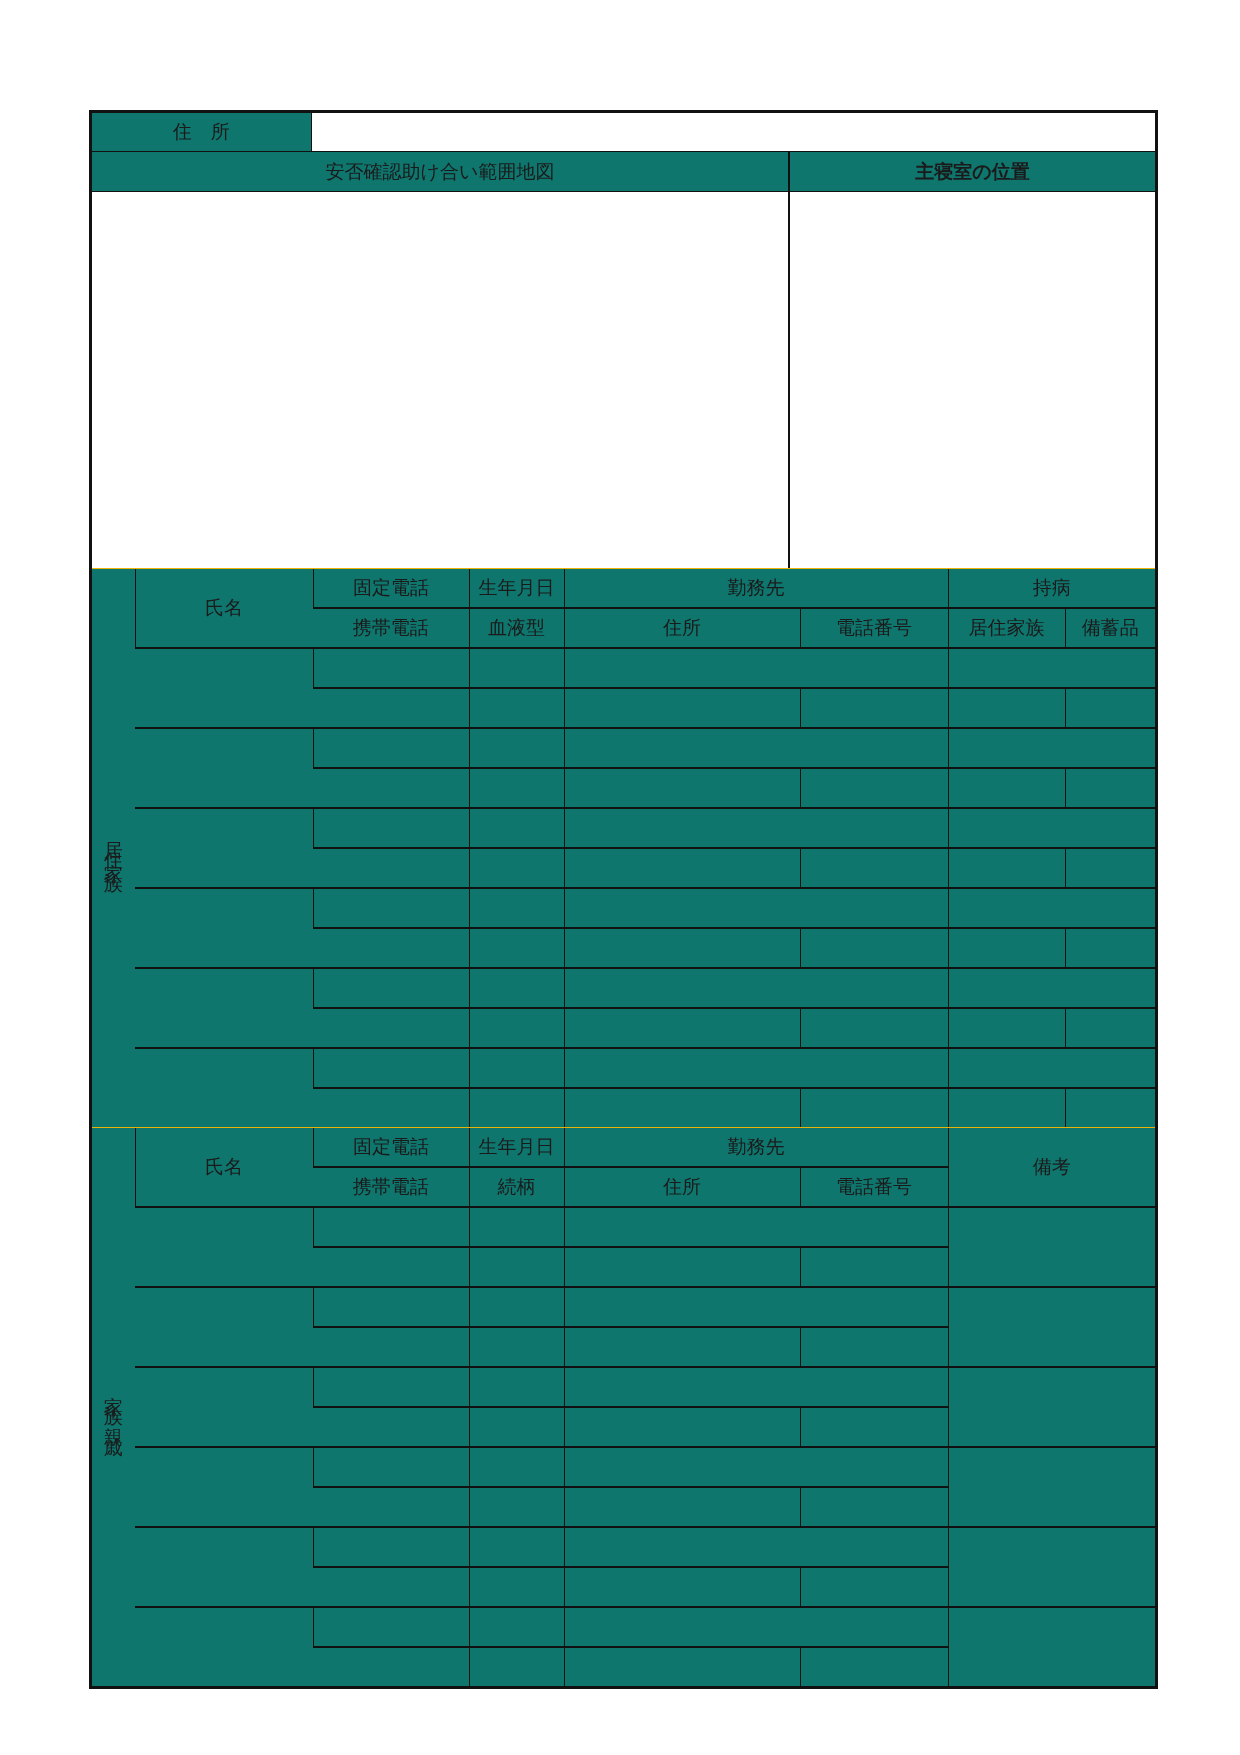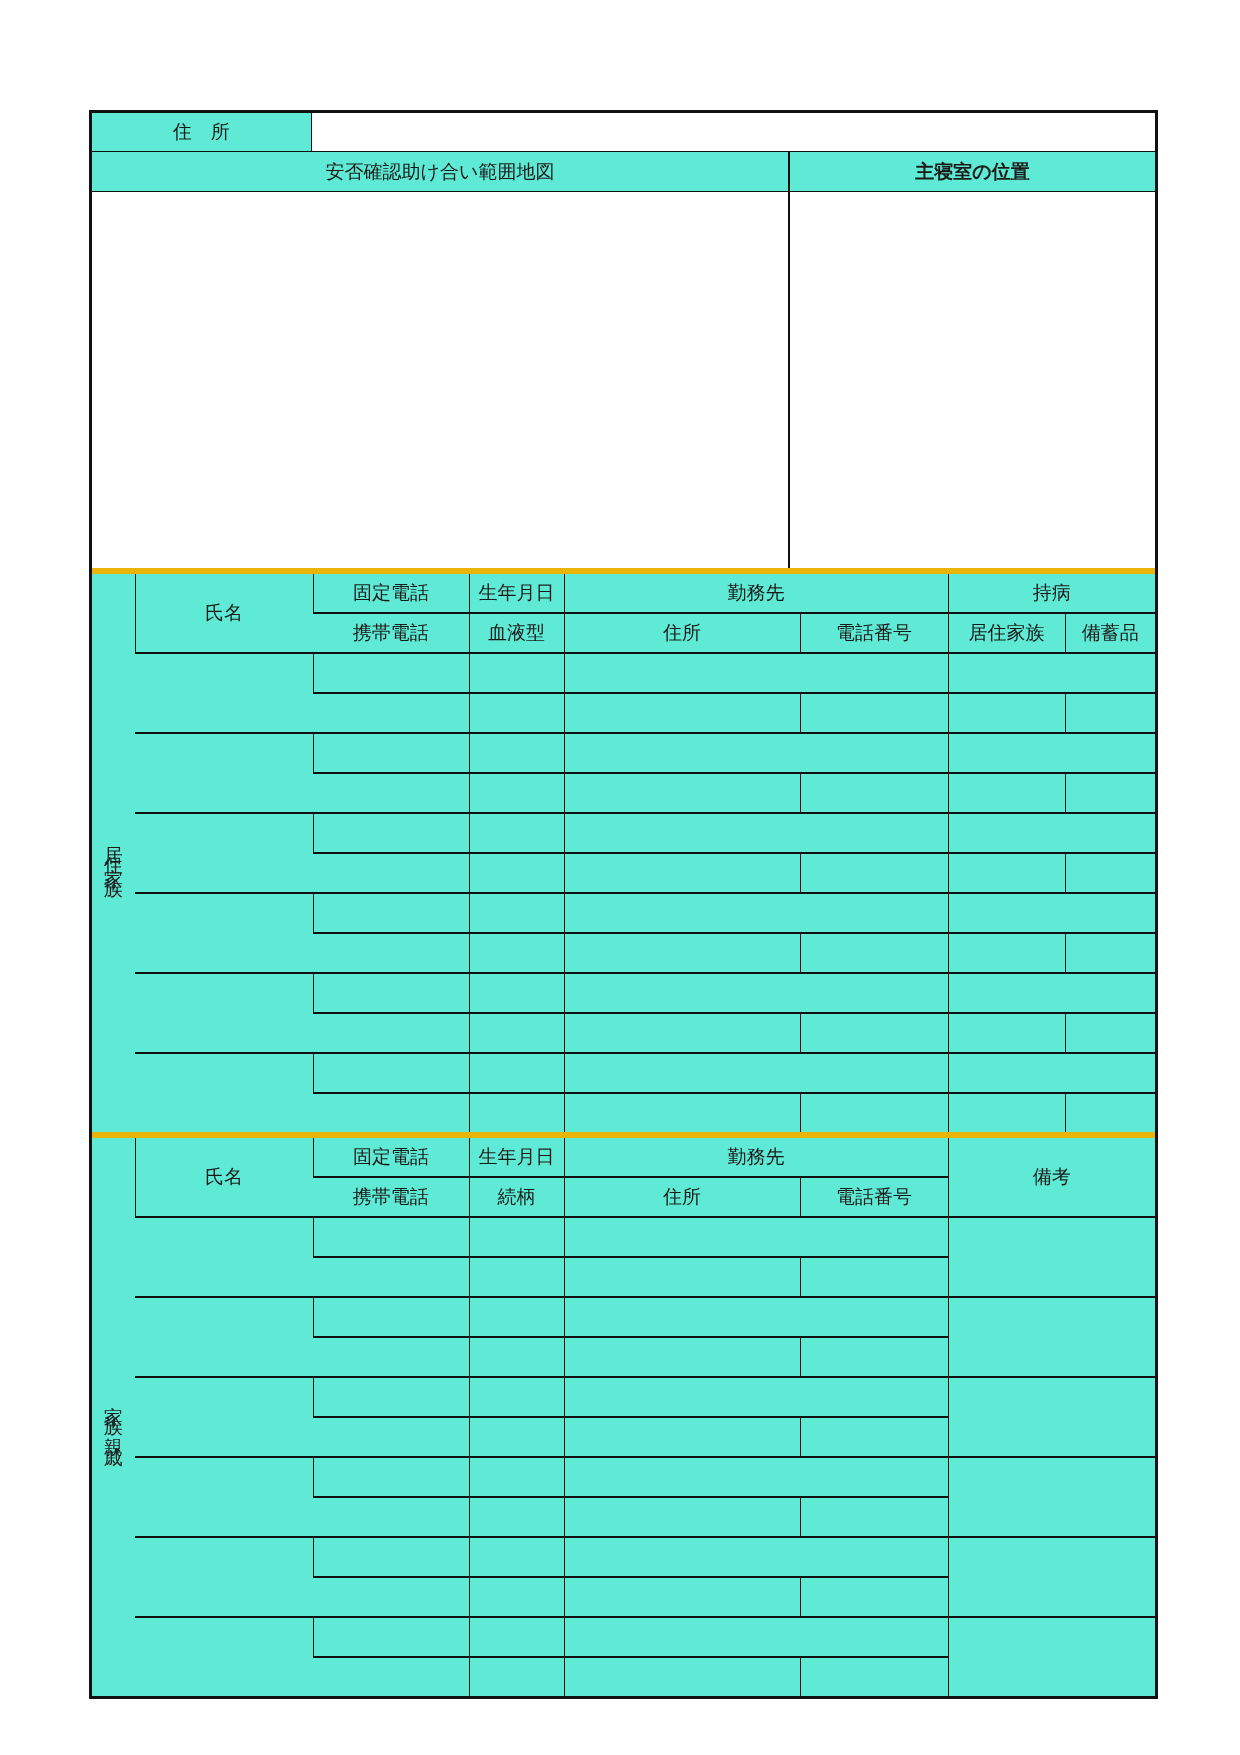--- a/index.html
+++ b/index.html
@@ -3,36 +3,36 @@
 <meta charset="utf-8">
 <style>
   html,body{margin:0;padding:0;}
   body{
     width:1240px;height:1755px;position:relative;background:#ffffff;
     font-family:"Liberation Sans","DejaVu Sans",sans-serif;
     color:#1a1a1a;
   }
   #form-root{
     position:absolute;left:89px;top:110px;width:1069px;
-    border:3px solid #111;box-sizing:border-box;background:#5eead4;
+    border:3px solid #111;box-sizing:border-box;background:#0f766e;
   }
   table{border-collapse:collapse;table-layout:fixed;width:1063px;}
   td{
     border:none;border-left:1px solid #111;border-top:1px solid #111;
     padding:0;font-size:19px;text-align:center;vertical-align:middle;
     overflow:hidden;white-space:nowrap;
   }
   td:first-child{border-left:none;}
   tr.r38 td{height:38px;}
   tr.r39 td{height:39px;}
   tr.boxrow td{height:376px;}
   
   table.first tr:first-child td{border-top:none;}
   
-  td.sep3{border-top:6px solid #eab308;}   
+  td.sep3{border-top:1px solid #eab308;}   
   td.sep2{border-top:2px solid #111;}   
   td.vline2{border-left:2px solid #111;font-weight:bold;}
   
   td.vlabel{
     writing-mode:vertical-rl;text-orientation:upright;
     letter-spacing:0.55em;font-size:19px;
   }
   .empty-cell{background:#fff;}
 </style>
 </head>

